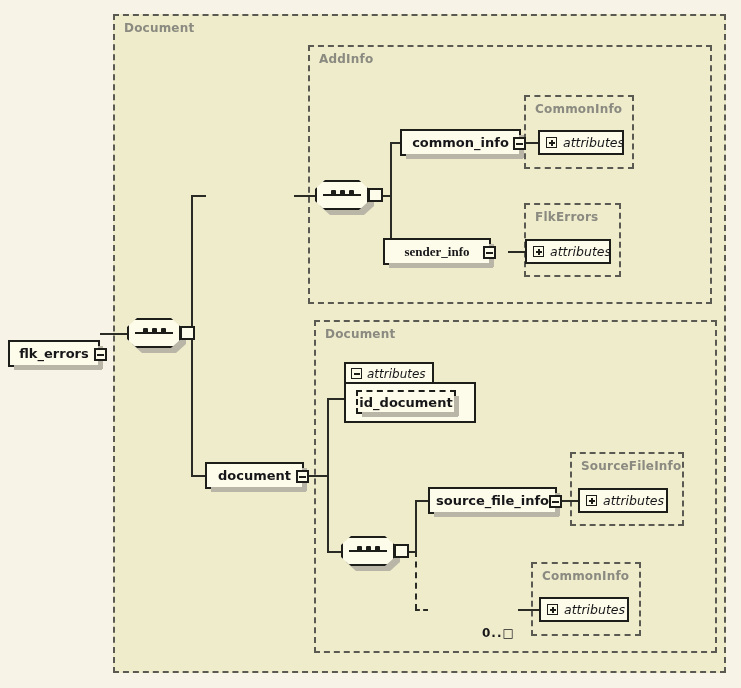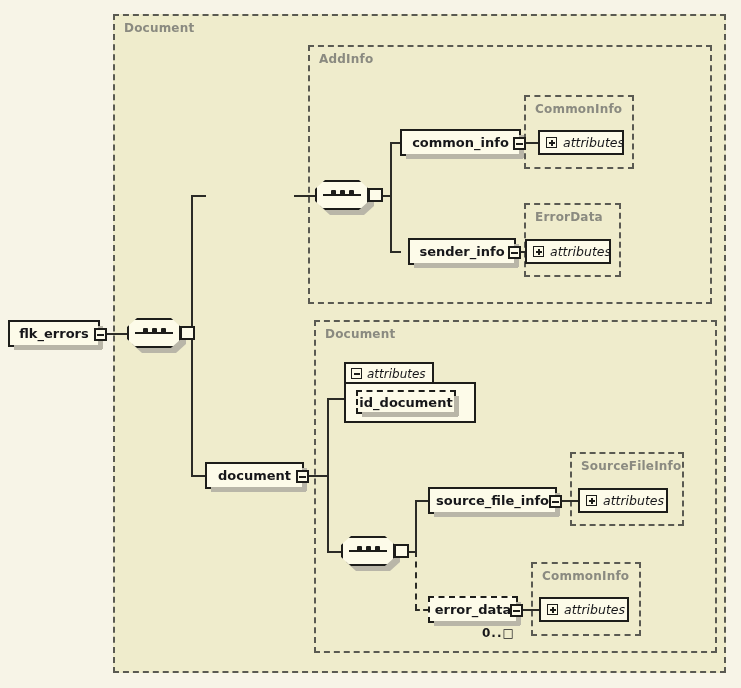--- a/index.html
+++ b/index.html
@@ -248,21 +248,21 @@
 
   <div class="group" style="left:308px; top:45px; width:404px; height:259px;">
     <span class="group-label">AddInfo</span>
   </div>
 
   <div class="group" style="left:524px; top:95px; width:110px; height:74px;">
     <span class="group-label">CommonInfo</span>
   </div>
 
   <div class="group" style="left:524px; top:203px; width:97px; height:74px;">
-    <span class="group-label">ErrorData</span>
+    <span class="group-label">FlkErrors</span>
   </div>
 
   <div class="group" style="left:314px; top:320px; width:403px; height:333px;">
     <span class="group-label">Document</span>
   </div>
 
   <div class="group" style="left:570px; top:452px; width:114px; height:74px;">
     <span class="group-label">SourceFileInfo</span>
   </div>
 
@@ -297,21 +297,21 @@
   <div class="line v" style="left:415px; top:500px; height:52px;"></div>
   <div class="line h" style="left:415px; top:500px; width:13px;"></div>
 
   <div class="dline v" style="left:415px; top:551px; height:59px;"></div>
   <div class="dline h" style="left:415px; top:609px; width:13px;"></div>
 
   <div class="line h" style="left:557px; top:500px; width:23px;"></div>
 
   <div class="line h" style="left:518px; top:609px; width:23px;"></div>
 
-  <div class="elem shadow" style="left:8px; top:320px; width:92px; height:27px;">
+  <div class="elem shadow" style="left:8px; top:340px; width:92px; height:27px;">
     <span class="label">flk_errors</span>
     <span class="knob" style="right:-9px; top:6px;">
       <i class="h"></i>
     </span>
   </div>
 
   <div class="seq" style="left:127px; top:318px;">
     <div class="octshadow"></div>
     <div class="oct"></div>
     <div class="bar"></div>
@@ -344,21 +344,21 @@
   </div>
 
   <div class="attrbox" style="left:538px; top:130px; width:86px; height:25px;">
     <span class="exp">
       <i class="h"></i>
         <i class="v"></i>
     </span>
     <span>attributes</span>
   </div>
 
-  <div class="elem shadow" style="left:408px; top:238px; width:108px; height:27px;">
+  <div class="elem shadow" style="left:383px; top:238px; width:108px; height:27px;font-family:Liberation Serif, serif;">
     <span class="label">sender_info</span>
     <span class="knob" style="right:-7px; top:6px;">
       <i class="h"></i>
     </span>
   </div>
 
   <div class="attrbox" style="left:525px; top:239px; width:86px; height:25px;">
     <span class="exp">
       <i class="h"></i>
         <i class="v"></i>
@@ -406,26 +406,20 @@
   </div>
 
   <div class="attrbox" style="left:578px; top:488px; width:90px; height:25px;">
     <span class="exp">
       <i class="h"></i>
         <i class="v"></i>
     </span>
     <span>attributes</span>
   </div>
 
-  <div class="elem optional shadow" style="left:428px; top:596px; width:90px; height:27px;">
-    <span class="label">error_data</span>
-    <span class="knob" style="right:-7px; top:6px;">
-      <i class="h"></i>
-    </span>
-  </div>
   <div class="card" style="left:482px; top:626px;">0..□</div>
 
   <div class="attrbox" style="left:539px; top:597px; width:90px; height:25px;">
     <span class="exp">
       <i class="h"></i>
         <i class="v"></i>
     </span>
     <span>attributes</span>
   </div>
 

